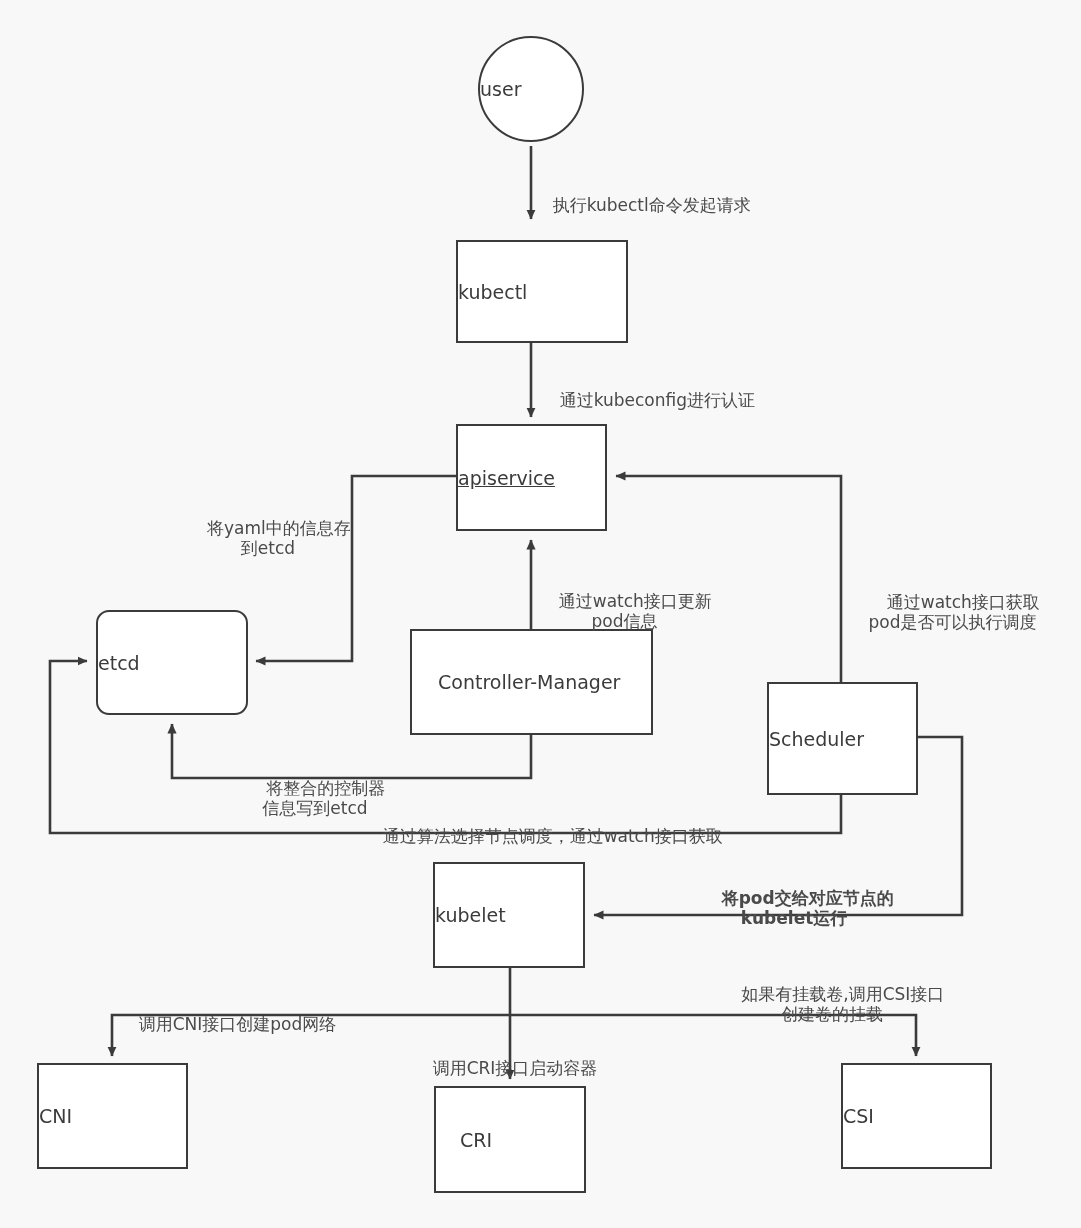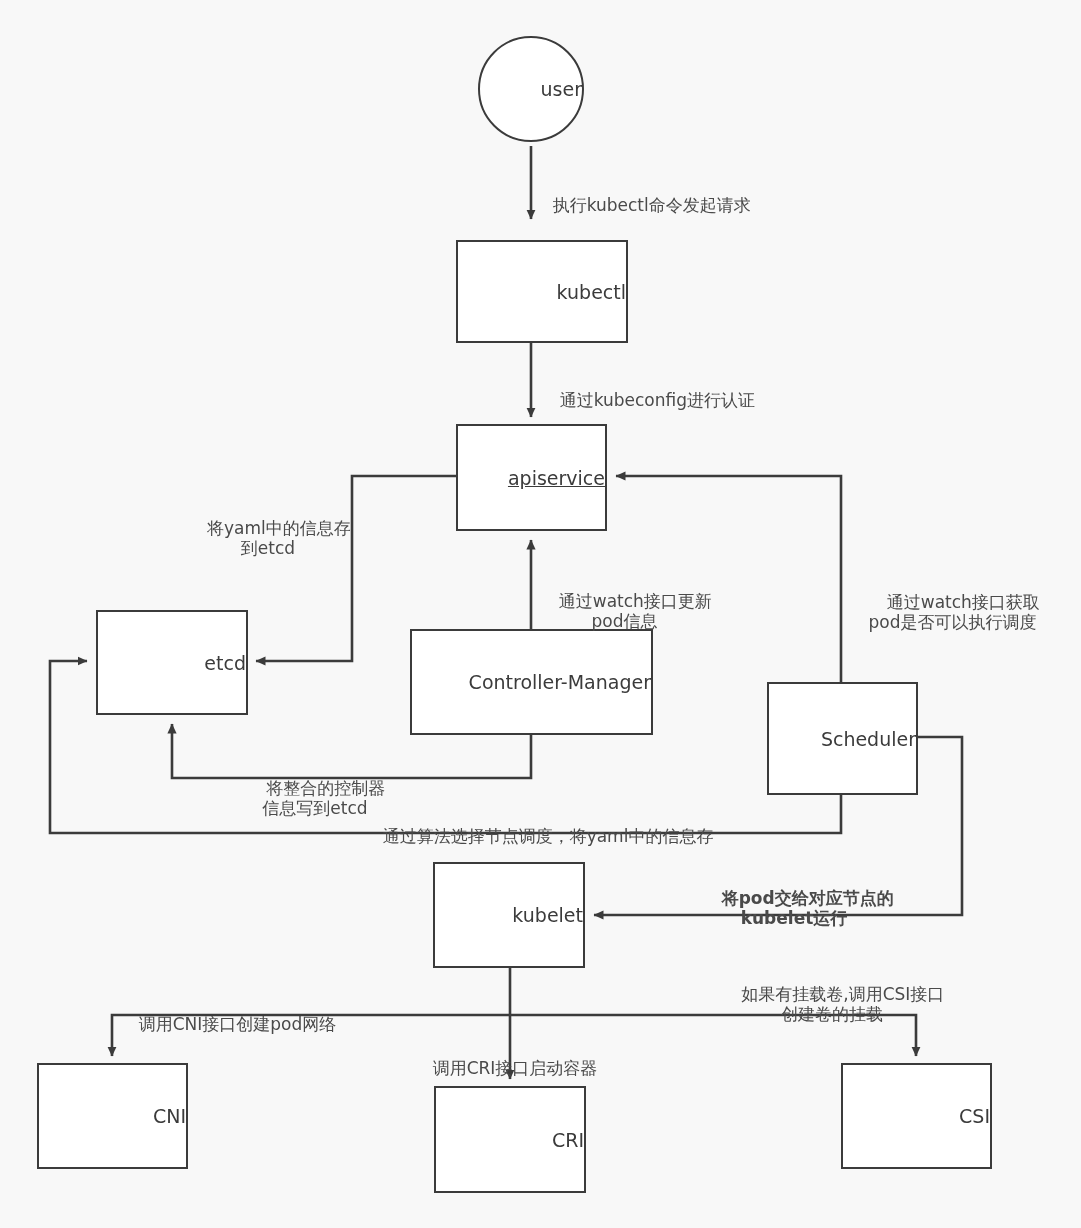--- a/index.html
+++ b/index.html
@@ -25,21 +25,21 @@
     width: 1081px;
     height: 1228px;
   }
   .node {
     position: absolute;
     box-sizing: border-box;
     background: #ffffff;
     border: 2px solid #3b3b3b;
     display: flex;
     align-items: center;
-    justify-content: flex-end;
+    justify-content: flex-start;
     color: #3b3b3b;
     font-size: 19px;
     z-index: 2;
   }
   .node.circle {
     border-radius: 50%;
   }
   .edge-label {
     position: absolute;
     color: #4a4a4a;
@@ -97,21 +97,21 @@
   </div>
 
   <div class="node" style="left:456px; top:240px; width:172px; height:103px;">
     <span>kubectl</span>
   </div>
 
   <div class="node" style="left:456px; top:424px; width:151px; height:107px;text-decoration:underline;">
     <span>apiservice</span>
   </div>
 
-  <div class="node" style="left:96px; top:610px; width:152px; height:105px;">
+  <div class="node" style="left:96px; top:610px; width:152px; height:105px;border-radius:13px;">
     <span>etcd</span>
   </div>
 
   <div class="node" style="left:410px; top:629px; width:243px; height:106px;padding-left:26px;">
     <span>Controller-Manager</span>
   </div>
 
   <div class="node" style="left:767px; top:682px; width:151px; height:113px;">
     <span>Scheduler</span>
   </div>
@@ -154,21 +154,21 @@
     <span>将整合的控制器
 信息写到etcd</span>
   </div>
 
   <div class="edge-label" style="left:855px; top:571px; width:195px;">
     <span>通过watch接口获取
 pod是否可以执行调度</span>
   </div>
 
   <div class="edge-label" style="left:361px; top:805px;">
-    <span>通过算法选择节点调度，将yaml中的信息存</span>
+    <span>通过算法选择节点调度，通过watch接口获取</span>
   </div>
 
   <div class="edge-label" style="left:698px; top:867px; width:192px;font-weight:bold;">
     <span>将pod交给对应节点的
 kubelet运行</span>
   </div>
 
   <div class="edge-label" style="left:117px; top:993px;">
     <span>调用CNI接口创建pod网络</span>
   </div>

